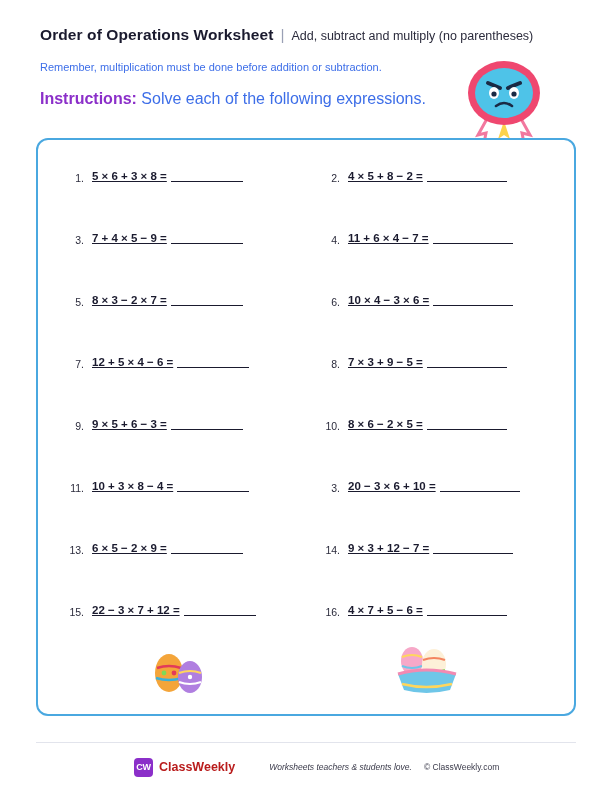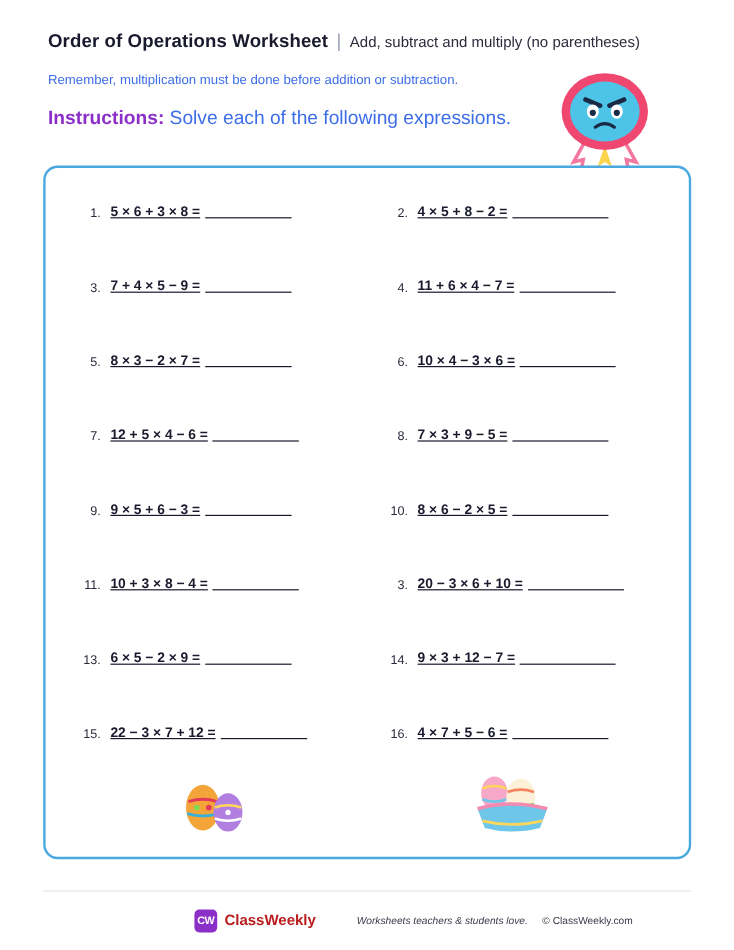--- a/index.html
+++ b/index.html
@@ -182,21 +182,20 @@
     height: 19px;
     border-radius: 4px;
     background: #8b2fc9;
     color: #fff;
     font-size: 9px;
     font-weight: bold;
     display: flex;
     align-items: center;
     justify-content: center;
     letter-spacing: -0.3px;
-    margin-left: 28px;
   }
   .brand-name {
     font-size: 12.5px;
     font-weight: bold;
     color: #b91c1c;
   }
   .footer-tag {
     margin-left: 34px;
     font-size: 8.5px;
     font-style: italic;

